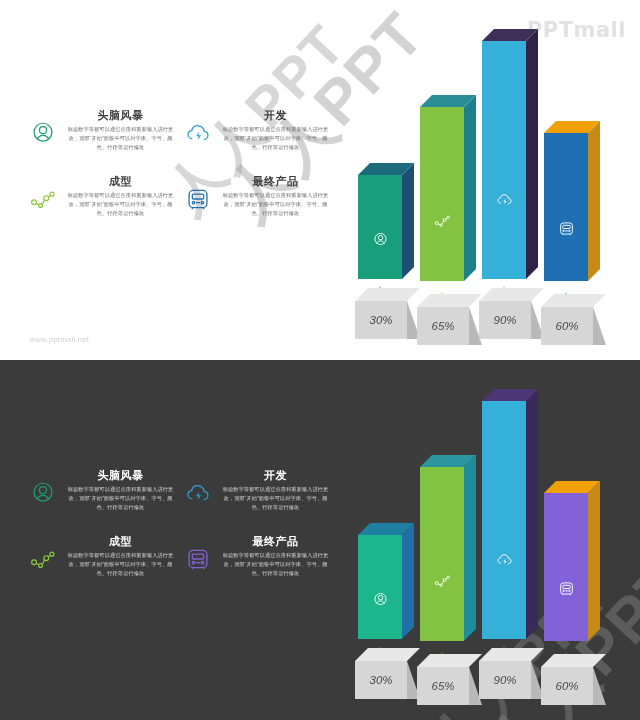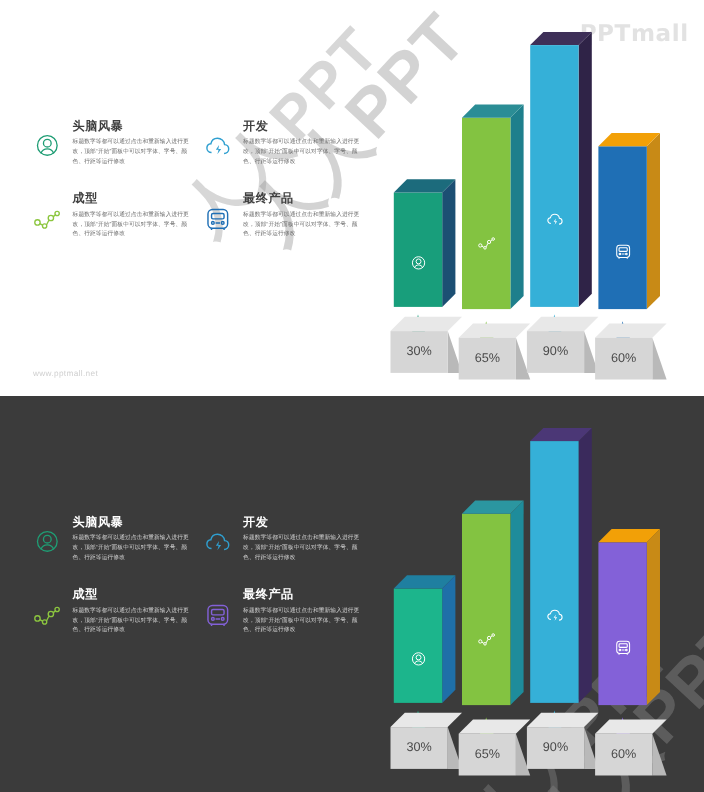--- a/index.html
+++ b/index.html
@@ -30,21 +30,21 @@
     transform: rotate(-47deg); transform-origin: left top;
     white-space: nowrap; letter-spacing: 2px;
   }
   .wm-light { left: 208px; top: 180px; font-size: 62px; }
   .wm-light2{ left: 150px; top: 178px; font-size: 56px; color: rgba(155,155,155,.40); }
   .wm-dark  { left: 470px; top: 370px; font-size: 62px; color: rgba(120,120,120,.55); }
   .wm-dark2 { left: 415px; top: 368px; font-size: 56px; color: rgba(120,120,120,.5); }
 
   
   .features { position: absolute; left: 30px; top: 108px; width: 300px; }
-  .feat-row { display: flex; margin-bottom: 20px; }
+  .feat-row { display: flex; margin-bottom: 20px; text-align: center; }
   .feat {
     display: flex; align-items: flex-start; width: 150px;
   }
   .feat-icon { width: 34px; flex: 0 0 34px; padding-top: 12px; }
   .feat-icon svg { display: block; width: 26px; height: 26px; }
   .feat-text { flex: 1; padding-left: 2px; }
   .feat-title {
     font-size: 11px; font-weight: bold; line-height: 14px;
     margin-bottom: 3px; letter-spacing: .5px;
   }
@@ -72,21 +72,21 @@
     border-top: 13px solid transparent;
   }
   .ped-top-quad {
     position: absolute; left: 0; bottom: 38px; width: 52px; height: 13px;
     background: #e6e6e6;
     transform: skewX(-45deg); transform-origin: bottom left;
   }
   .ped-label {
     position: absolute; left: 0; bottom: 0; width: 52px; height: 38px;
     display: flex; align-items: center; justify-content: center;
-    font-size: 11.5px; color: #4a4a4a; font-weight: normal;
+    font-size: 11.5px; color: #4a4a4a; font-weight: normal; font-style: italic;
   }
 
   
   .bar { position: absolute; }
   .bar-front { position: absolute; left: 0; bottom: 0; width: 44px; }
   .bar-side {
     position: absolute; left: 44px; bottom: 0; width: 12px;
     transform: skewY(-45deg); transform-origin: bottom left;
   }
   .bar-top {

